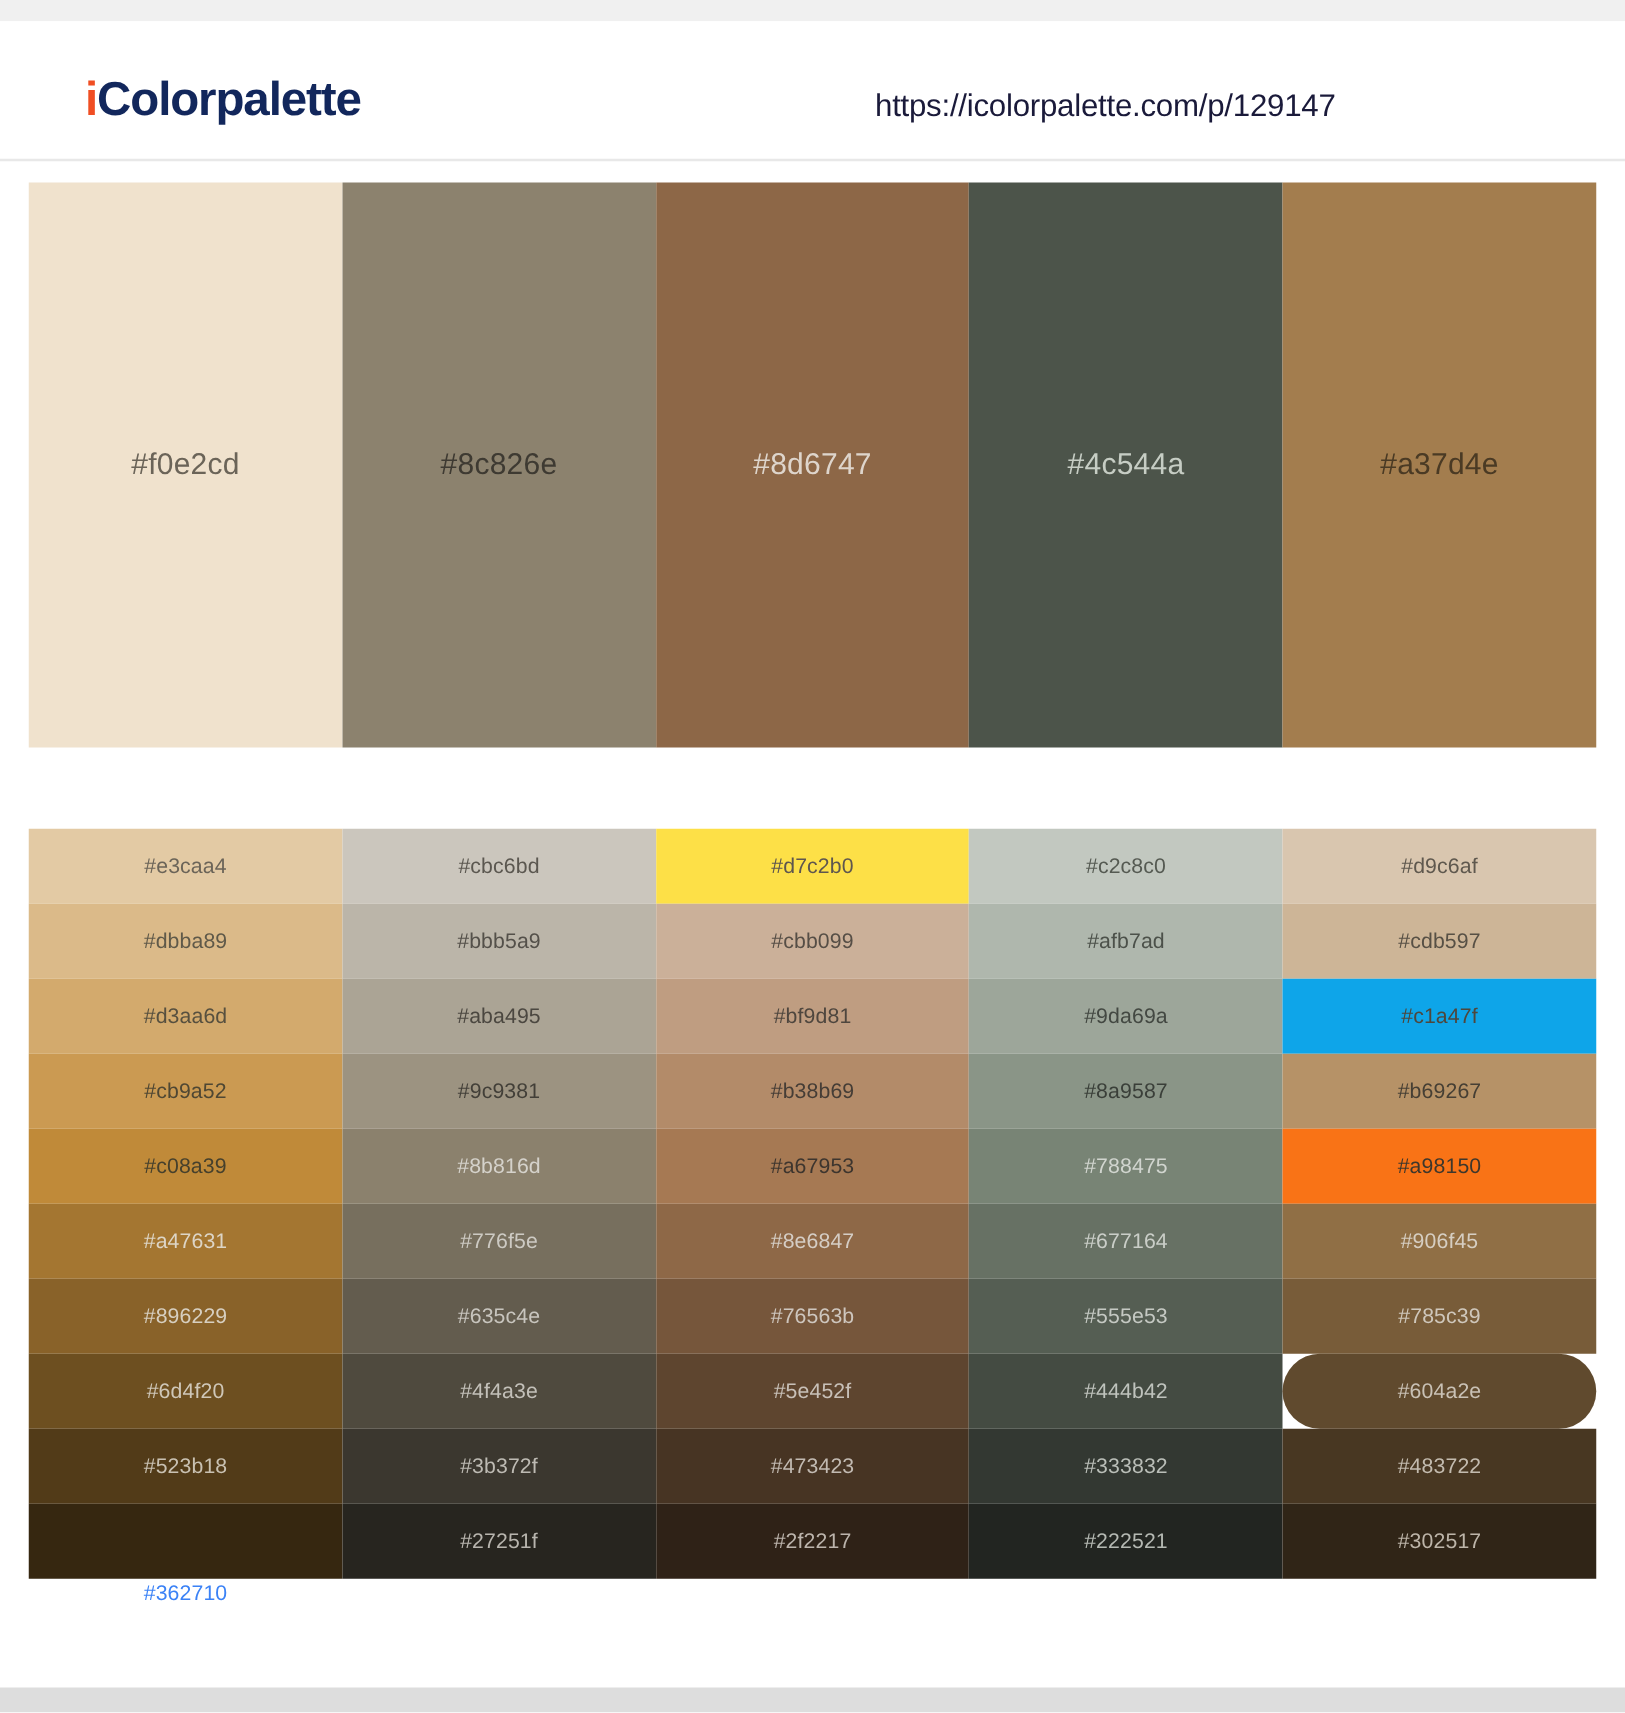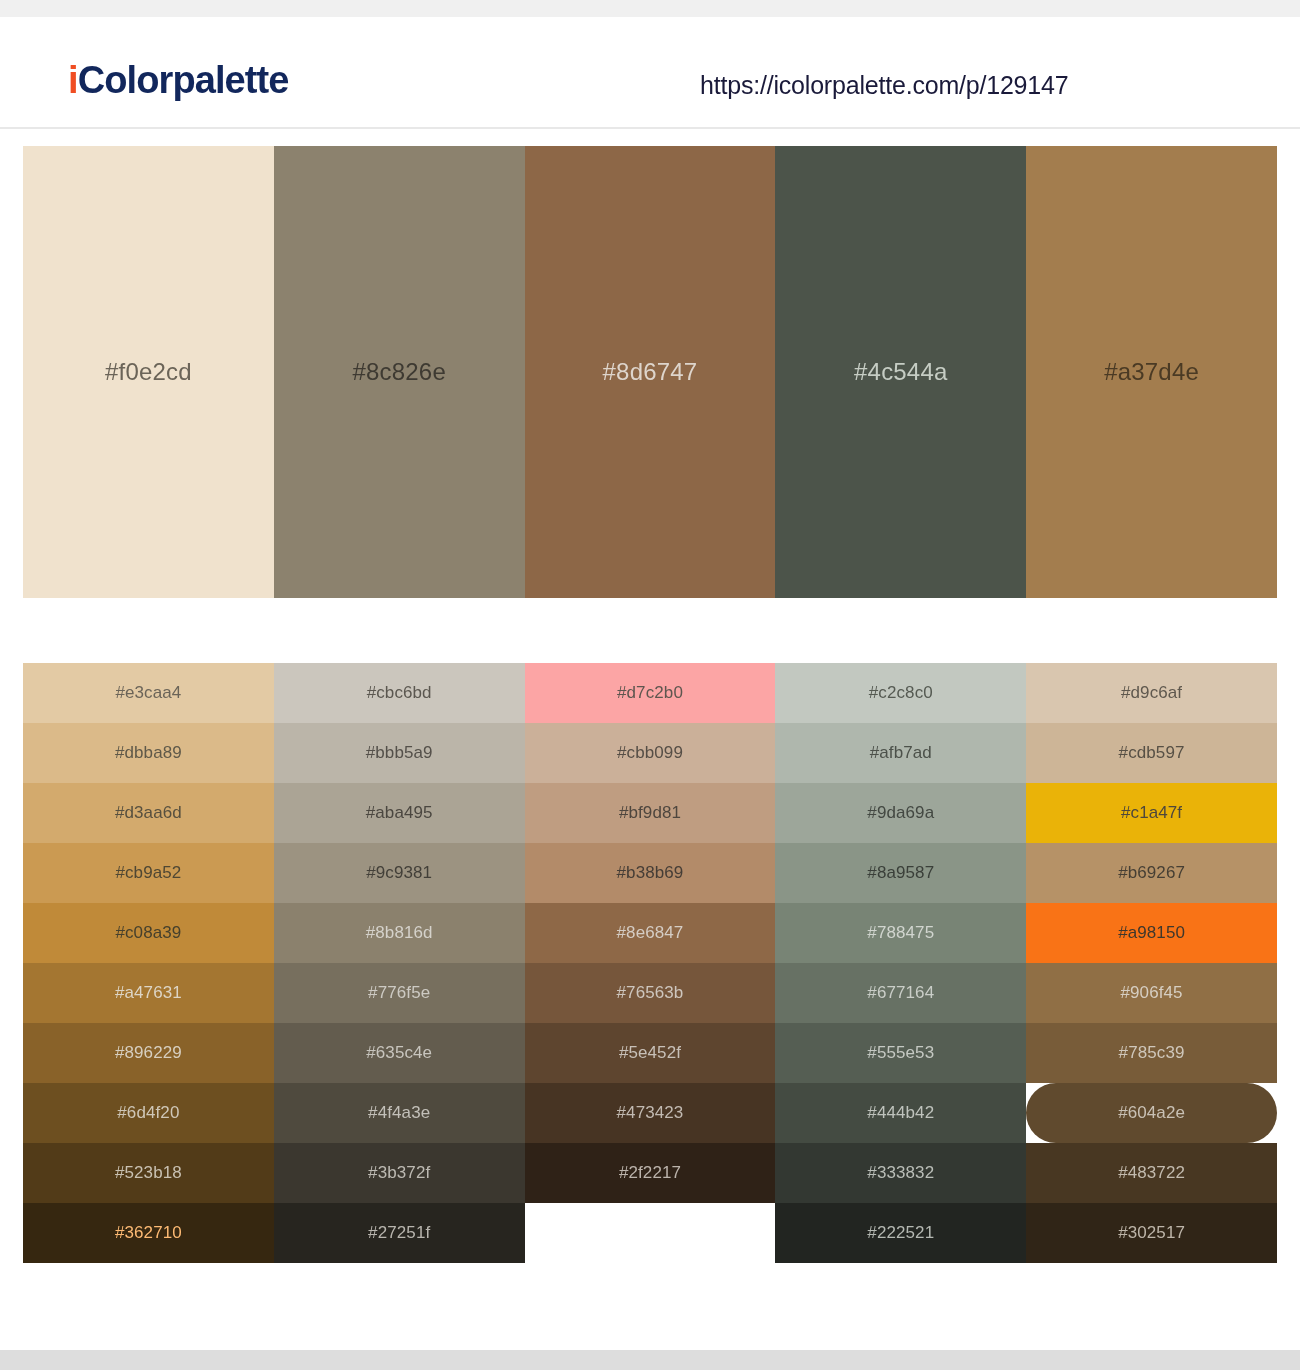--- a/index.html
+++ b/index.html
@@ -178,21 +178,21 @@
         <div class="shade-cell" style="background: rgb(137, 98, 41);">
           <div class="hex" style="color: rgb(215, 207, 192);">#896229</div>
         </div>
         <div class="shade-cell" style="background: rgb(109, 79, 32);">
           <div class="hex" style="color: rgb(207, 199, 184);">#6d4f20</div>
         </div>
         <div class="shade-cell" style="background: rgb(82, 59, 24);">
           <div class="hex" style="color: rgb(201, 193, 178);">#523b18</div>
         </div>
         <div class="shade-cell" style="background: rgb(54, 39, 16);">
-          <div class="hex" style="color: #fdba74;">#362710</div>
+          <div class="hex" style="color: #3b82f6; margin-top: 42px;">#362710</div>
         </div>
       </div>
       <div class="shade-col">
         <div class="shade-cell" style="background: rgb(203, 198, 189);">
           <div class="hex" style="color: rgb(91, 87, 80);">#cbc6bd</div>
         </div>
         <div class="shade-cell" style="background: rgb(187, 181, 169);">
           <div class="hex" style="color: rgb(84, 80, 74);">#bbb5a9</div>
         </div>
         <div class="shade-cell" style="background: rgb(171, 164, 149);">
@@ -214,32 +214,35 @@
           <div class="hex" style="color: rgb(195, 192, 185);">#4f4a3e</div>
         </div>
         <div class="shade-cell" style="background: rgb(59, 55, 47);">
           <div class="hex" style="color: rgb(189, 186, 179);">#3b372f</div>
         </div>
         <div class="shade-cell" style="background: rgb(39, 37, 31);">
           <div class="hex" style="color: rgb(184, 181, 174);">#27251f</div>
         </div>
       </div>
       <div class="shade-col">
-        <div class="shade-cell" style="background: #fca5a5;">
+        <div class="shade-cell" style="background: #fde047;">
           <div class="hex" style="color: rgb(94, 86, 79);">#d7c2b0</div>
         </div>
         <div class="shade-cell" style="background: rgb(203, 176, 153);">
           <div class="hex" style="color: rgb(86, 78, 70);">#cbb099</div>
         </div>
         <div class="shade-cell" style="background: rgb(191, 157, 129);">
           <div class="hex" style="color: rgb(78, 70, 62);">#bf9d81</div>
         </div>
         <div class="shade-cell" style="background: rgb(179, 139, 105);">
           <div class="hex" style="color: rgb(69, 61, 54);">#b38b69</div>
         </div>
+        <div class="shade-cell" style="background: rgb(166, 121, 83);">
+          <div class="hex" style="color: rgb(61, 53, 46);">#a67953</div>
+        </div>
         <div class="shade-cell" style="background: rgb(142, 104, 71);">
           <div class="hex" style="color: rgb(213, 205, 197);">#8e6847</div>
         </div>
         <div class="shade-cell" style="background: rgb(118, 86, 59);">
           <div class="hex" style="color: rgb(206, 198, 190);">#76563b</div>
         </div>
         <div class="shade-cell" style="background: rgb(94, 69, 47);">
           <div class="hex" style="color: rgb(200, 192, 184);">#5e452f</div>
         </div>
         <div class="shade-cell" style="background: rgb(71, 52, 35);">
@@ -281,21 +284,21 @@
           <div class="hex" style="color: rgb(181, 185, 179);">#222521</div>
         </div>
       </div>
       <div class="shade-col">
         <div class="shade-cell" style="background: rgb(217, 198, 175);">
           <div class="hex" style="color: rgb(95, 88, 78);">#d9c6af</div>
         </div>
         <div class="shade-cell" style="background: rgb(205, 181, 151);">
           <div class="hex" style="color: rgb(87, 80, 69);">#cdb597</div>
         </div>
-        <div class="shade-cell" style="background: #eab308; text-decoration: underline;">
+        <div class="shade-cell" style="background: #0ea5e9; text-decoration: underline;">
           <div class="hex" style="color: rgb(78, 71, 60);">#c1a47f</div>
         </div>
         <div class="shade-cell" style="background: rgb(182, 146, 103);">
           <div class="hex" style="color: rgb(70, 63, 52);">#b69267</div>
         </div>
         <div class="shade-cell" style="background: #f97316;">
           <div class="hex" style="color: rgb(62, 55, 44);">#a98150</div>
         </div>
         <div class="shade-cell" style="background: rgb(144, 111, 69);">
           <div class="hex" style="color: rgb(214, 206, 194);">#906f45</div>

